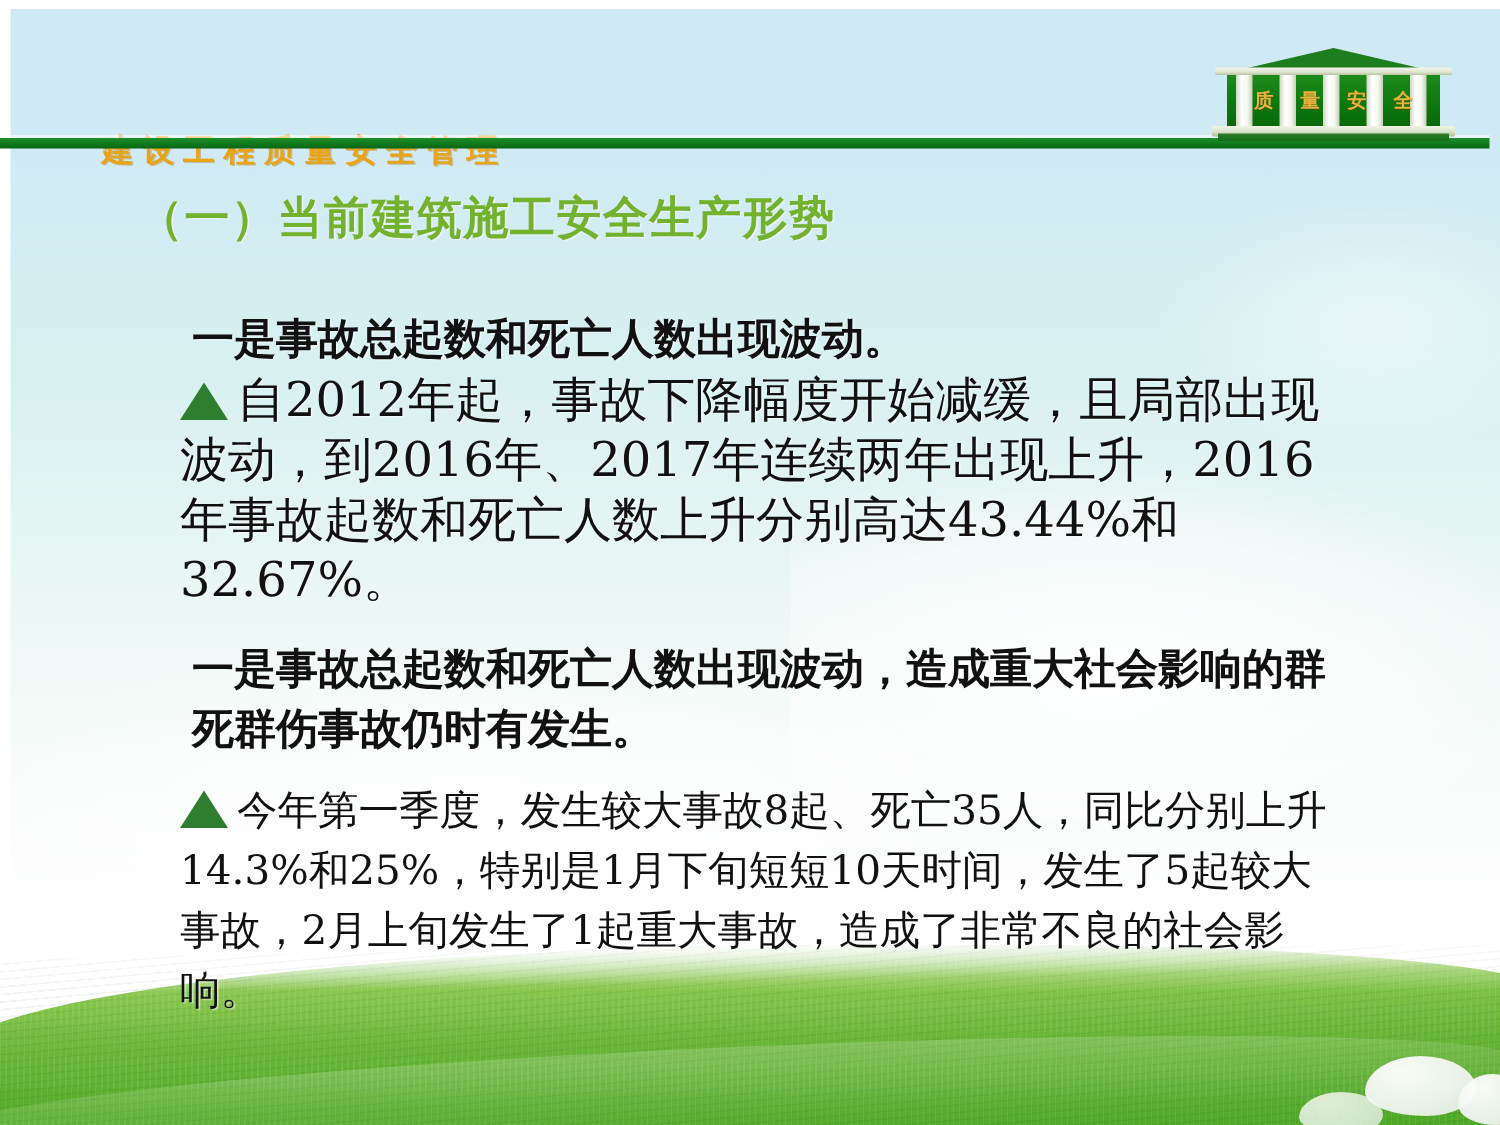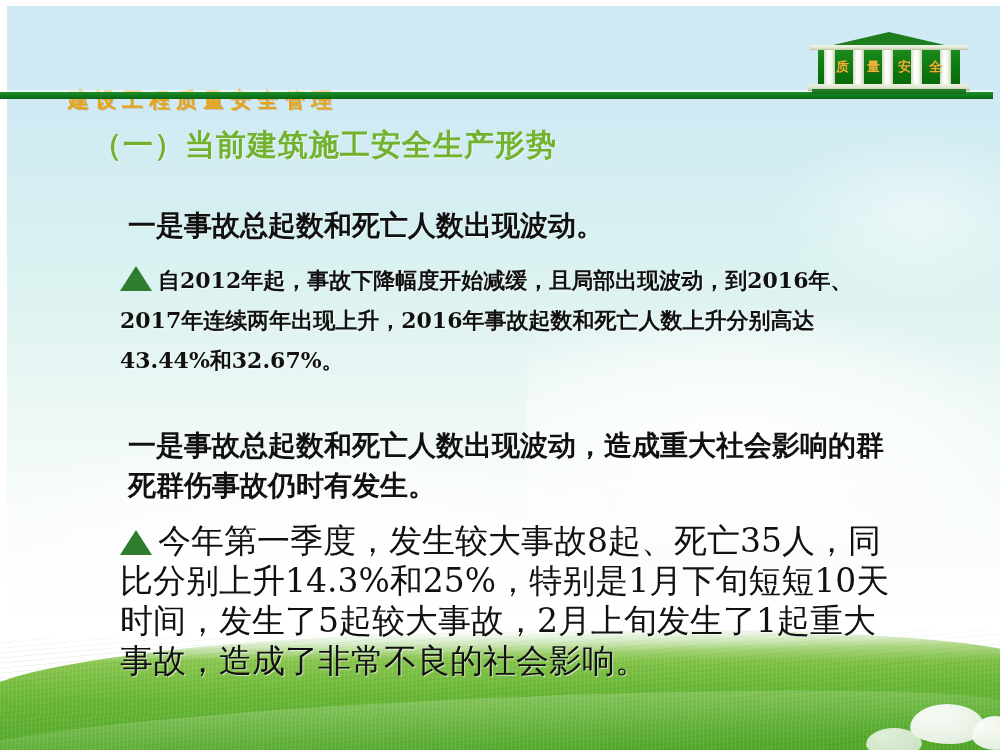--- a/index.html
+++ b/index.html
@@ -186,31 +186,30 @@
     line-height:40px;
     text-shadow:1px 1px 1px rgba(255,255,255,0.65);
     margin-top:16px;
   }
   .bold { font-weight:bold; }
   #p1 {
     left:128px; top:80px; width:790px;
     font-size:28px; font-weight:bold;
   }
   #p2 {
-    left:120px; top:134px; width:772px;
-    font-size:22px;
-    font-weight:bold;
+    left:120px; top:120px; width:772px;
+    font-size:32px;
   }
   #p3 {
     left:128px; top:300px; width:780px;
     font-size:28px; font-weight:bold;
   }
   #p4 {
     left:120px; top:395px; width:780px;
-    font-size:33px;
+    font-size:27px;
   }
   .tri {
     display:inline-block;
     width:0; height:0;
     border-left:16px solid transparent;
     border-right:16px solid transparent;
     border-bottom:25px solid #2f7d2f;
     vertical-align:-3px;
     margin-right:6px;
   }

